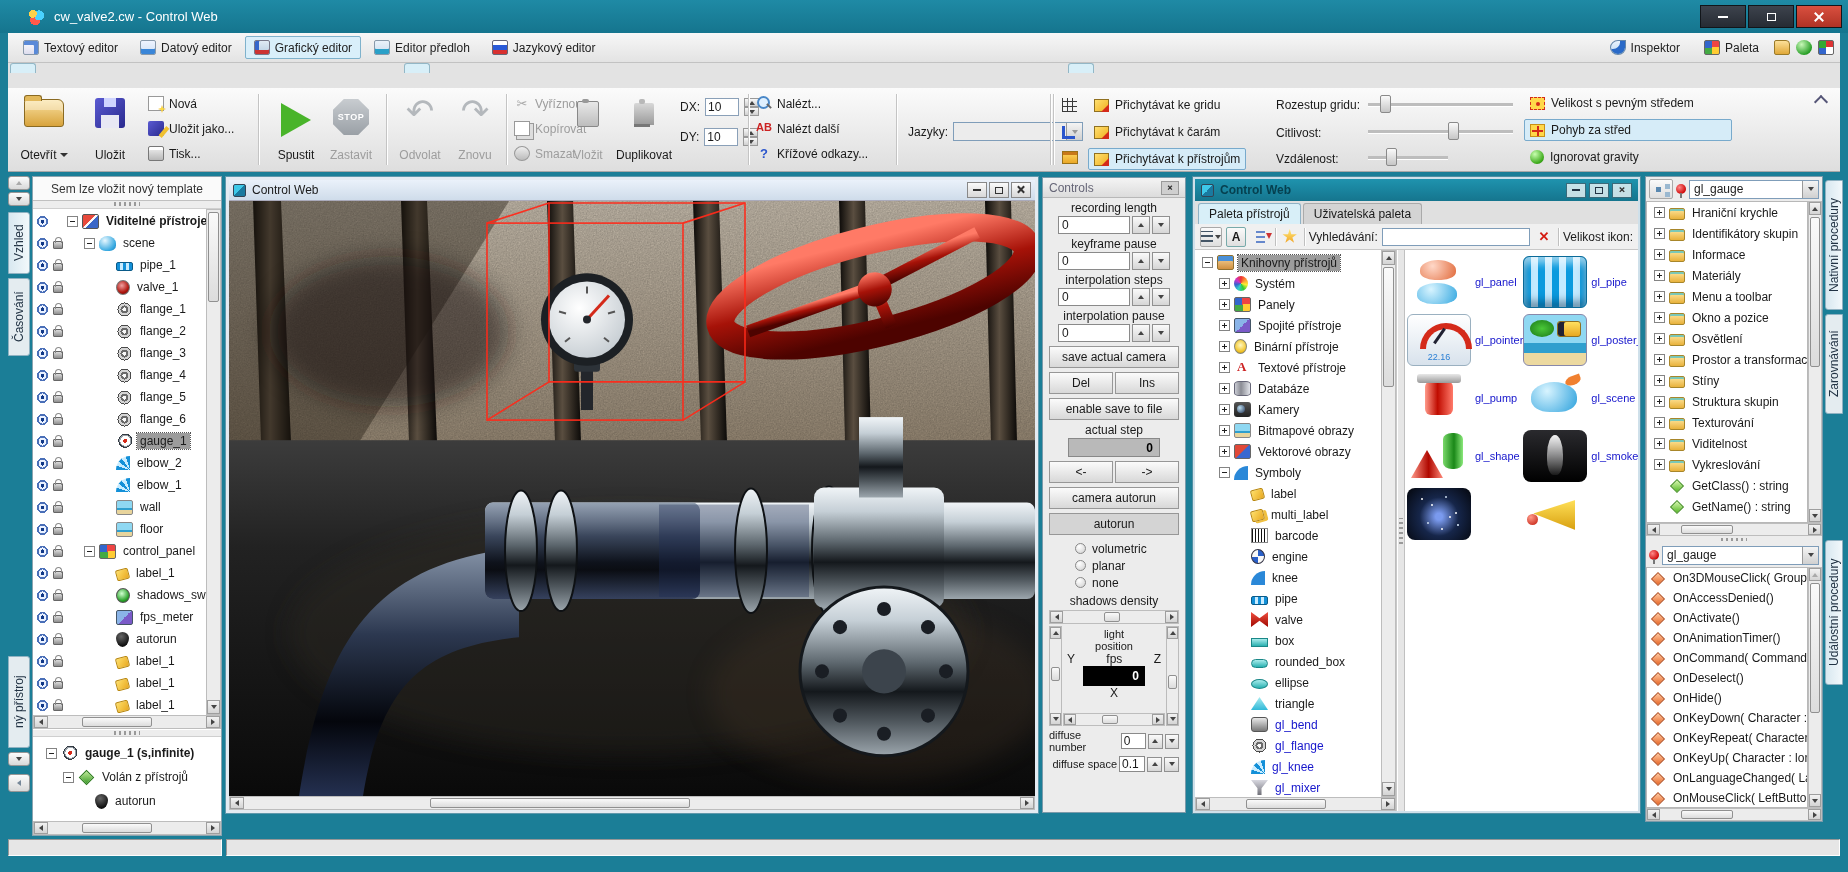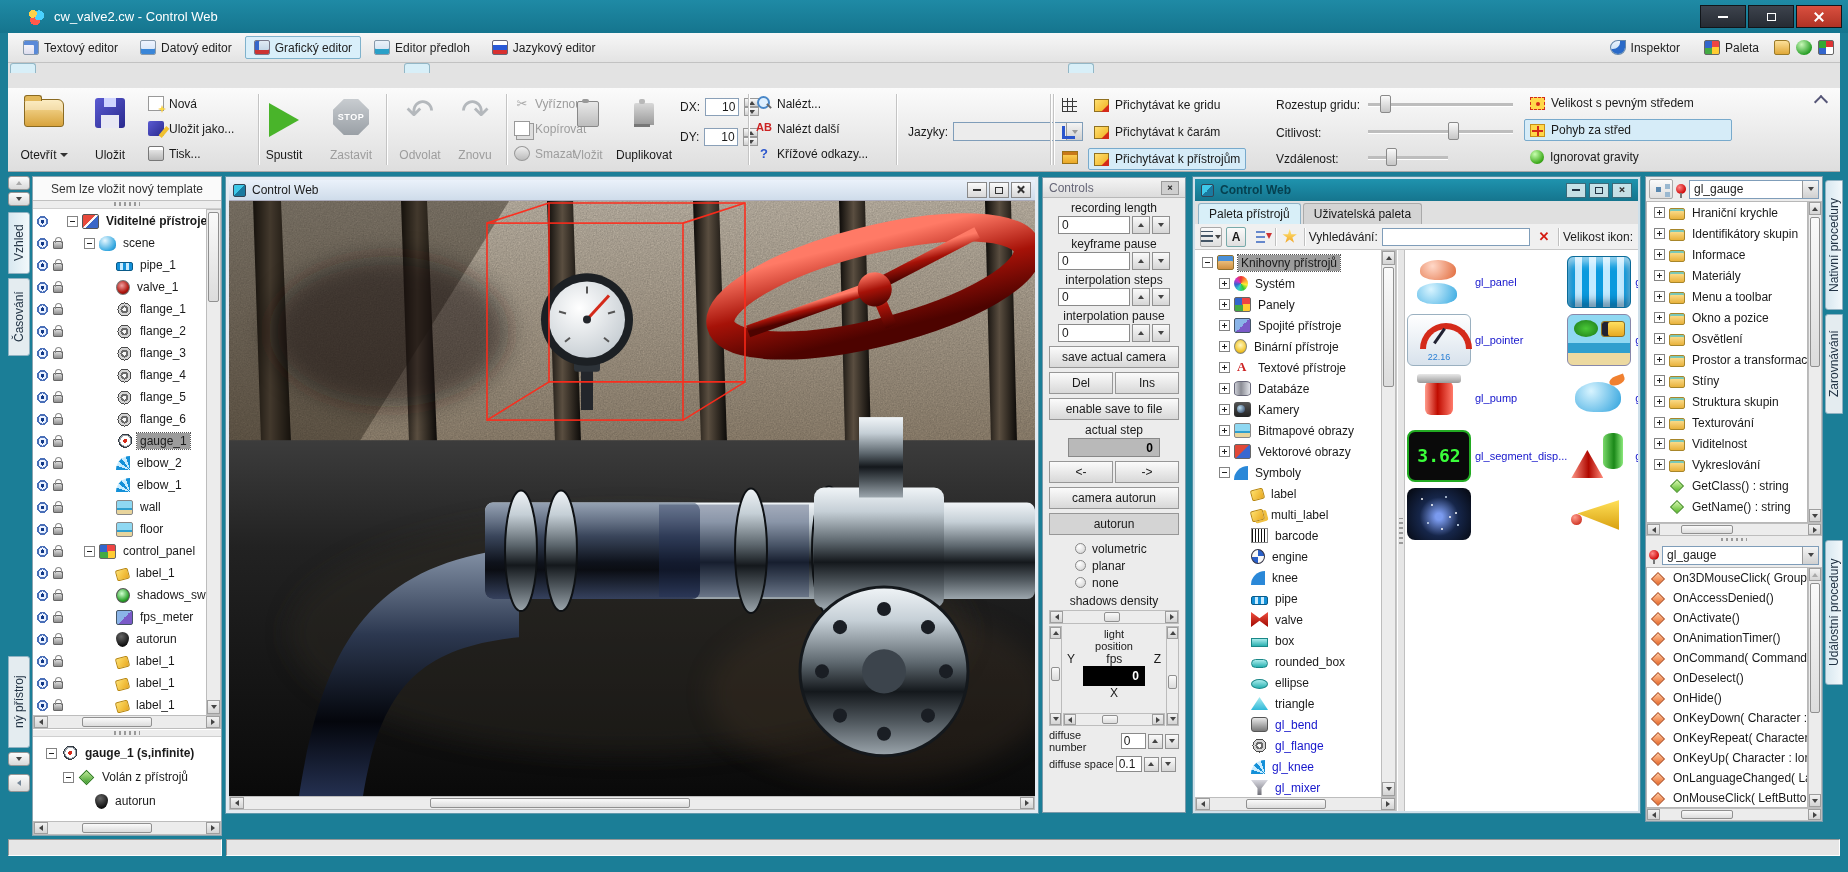--- a/index.html
+++ b/index.html
@@ -73,21 +73,21 @@
   .bi-play{width:0;height:0;margin-top:12px;border-left:30px solid #49b42a;border-top:17px solid transparent;border-bottom:17px solid transparent}
   .bi-stop{width:36px;height:36px;margin-top:8px;background:linear-gradient(#c8ccd0,#9aa0a6);clip-path:polygon(30% 0,70% 0,100% 30%,100% 70%,70% 100%,30% 100%,0 70%,0 30%);display:flex;align-items:center;justify-content:center;color:#fff;font-weight:bold;font-size:9px;letter-spacing:.5px}
   .bi-arrow{font-size:34px;line-height:40px;color:#b4b8bc;font-family:"DejaVu Sans",sans-serif}
   .spin{display:inline-flex;flex-direction:column;width:15px;height:18px}
   .spin span{flex:1;background:linear-gradient(#f8f8f8,#d0d0d0);border:1px solid #999;display:flex;align-items:center;justify-content:center}
   .arr{width:0;height:0;border:3px solid transparent;display:inline-block}
   .arr-u{border-bottom:4px solid #444;border-top:none}
   .arr-d{border-top:4px solid #444;border-bottom:none}
   .arr-l{border-right:4px solid #444;border-left:none}
   .arr-r{border-left:4px solid #444;border-right:none}
-  .numin{height:18px;border:1px solid #8aa0b8;background:#fff;padding:0 16px;display:inline-flex;align-items:center;width:34px}
+  .numin{height:18px;border:1px solid #8aa0b8;background:#fff;padding:0 2px;display:inline-flex;align-items:center;width:34px}
   .si-grid{background:repeating-linear-gradient(90deg,#3a3a3a 0 1px,transparent 1px 5px),repeating-linear-gradient(0deg,#3a3a3a 0 1px,transparent 1px 5px);width:15px;height:14px}
   .si-corner{width:13px;height:13px;border-left:3px solid #2a55cc;border-bottom:3px solid #2a55cc}
   .si-winy{width:16px;height:13px;background:linear-gradient(#ffd860,#eaa828);border:1px solid #9a7218;box-shadow:inset 0 3px 0 #c87818}
   .si-snap{width:15px;height:13px;background:linear-gradient(135deg,#ffe070,#f0b020);border:1px solid #907020}
   .si-snap::before{content:"";position:absolute;right:-1px;bottom:-1px;width:0;height:0;border-left:8px solid transparent;border-bottom:8px solid #d42a1a}
   .si-fixedc{width:15px;height:13px;background:#ffd84a;border:1px dashed #d42a1a}
   .si-fixedc::before{content:"";position:absolute;left:5px;top:4px;width:4px;height:4px;border-radius:50%;background:#d42a1a}
   .si-movec{width:15px;height:13px;background:#ffd84a;border:1px solid #c89018}
   .si-movec::before{content:"";position:absolute;left:1px;top:5px;width:11px;height:2px;background:#d42a1a}
   .si-movec::after{content:"";position:absolute;left:6px;top:1px;width:2px;height:10px;background:#d42a1a}
@@ -185,21 +185,21 @@
   .cinput{width:72px;height:18px;background:#fff;border:1px solid #8a8a8a;padding:1px 3px;text-align:left}
   .cspin{width:18px;height:18px;background:linear-gradient(#fafafa,#d6d6d6);border:1px solid #909090;display:flex;align-items:center;justify-content:center}
   .cbtn{height:22px;margin-top:4px;background:linear-gradient(#fbfbfb,#d8d8d8);border:1px solid #979797;border-radius:0;display:flex;align-items:center;justify-content:center}
   .cradio{display:flex;align-items:center;gap:6px;padding-left:26px;height:17px}
   .rdot{width:11px;height:11px;border-radius:50%;background:radial-gradient(circle at 35% 30%,#fff,#cfcfcf);border:1px solid #888}
   .lpbox{margin-top:2px;height:100px;display:flex;gap:1px}
   .lpv{width:13px;position:relative;background:#ececec;border:1px solid #bbb}
   .lpc{flex:1;display:flex;flex-direction:column;align-items:center;position:relative}
   .fpsbox{width:62px;height:20px;background:#000;color:#fff;font-weight:bold;display:flex;align-items:center;justify-content:flex-end;padding:0 6px}
   .stepbox{width:92px;height:19px;margin:1px auto 0;background:#b9b9b9;border:1px solid #888;color:#000;font-weight:bold;display:flex;align-items:center;justify-content:flex-end;padding:0 6px}
-  .drow{display:flex;align-items:center;gap:2px;margin-top:3px;}
+  .drow{display:flex;align-items:center;gap:2px;margin-top:3px;justify-content:flex-end}
   .dinput{width:26px;height:16px;background:#fff;border:1px solid #8a8a8a;padding:0 2px}
   .dspin{width:15px;height:15px;background:linear-gradient(#fafafa,#d6d6d6);border:1px solid #909090;display:flex;align-items:center;justify-content:center}
   
   .pwin{position:absolute;left:1193px;top:177px;width:447px;height:636px;background:#ececec;border:2px solid #cfe0ea;box-shadow:0 0 0 1px #4e8ea2;display:flex;flex-direction:column}
   .ptitle{height:22px;background:linear-gradient(#1f93ae,#15758e);display:flex;align-items:center;padding:0 6px;color:#06404f;font-weight:bold}
   .pwbtn{width:20px;height:15px;margin-left:3px;background:rgba(255,255,255,.75);border:1px solid #3a6a7a;display:flex;align-items:center;justify-content:center}
   .pwbtn .g-min{background:#234;width:8px}
   .pwbtn .g-max{border-color:#234;width:8px;height:7px}
   .ptabs{height:23px;background:#e0e0e0;display:flex;align-items:flex-end;padding-left:3px;gap:2px}
   .ptab{padding:3px 10px;border:1px solid #aaa;border-bottom:none;border-radius:3px 3px 0 0;background:#d4d4d4}
@@ -358,21 +358,21 @@
       </div>
     <div class="smrow" style="left:140px;top:33px">
         <span class="si si-saveas"></span>
         <span>Uložit jako...</span>
       </div>
     <div class="smrow" style="left:140px;top:58px">
         <span class="si si-print"></span>
         <span>Tisk...</span>
       </div>
     <div class="rsep" style="left:250px"></div>
-    <div class="bigbtn" style="left:248px;width:56px">
+    <div class="bigbtn" style="left:260px;width:56px">
       <span class="bi-play"></span>
       <span class="biglabel">Spustit</span>
     </div>
     <div class="bigbtn" style="left:314px;width:58px">
       <span class="bi-stop">STOP</span>
       <span class="biglabel dis-label">Zastavit</span>
     </div>
     <div class="rsep" style="left:378px"></div>
     <div class="bigbtn" style="left:384px;width:56px">
       <span class="bi-arrow">↶</span>
@@ -1331,30 +1331,30 @@
             </span>
             <span class="plabel">gl_pump</span>
           </div>
           <div class="pcell">
             <span class="art art-scene">
               <span class="art-text"></span>
             </span>
             <span class="plabel">gl_scene</span>
           </div>
           <div class="pcell">
-            <span class="art art-segment">
-              <span class="art-text">3.62</span>
-            </span>
-            <span class="plabel">gl_segment_disp...</span>
-          </div>
-          <div class="pcell">
             <span class="art art-shape">
               <span class="art-text"></span>
             </span>
             <span class="plabel">gl_shape</span>
+          </div>
+          <div class="pcell">
+            <span class="art art-smoke">
+              <span class="art-text"></span>
+            </span>
+            <span class="plabel">gl_smoke</span>
           </div>
           <div class="pcell">
             <span class="art art-space">
               <span class="art-text"></span>
             </span>
             <span class="plabel"></span>
           </div>
           <div class="pcell">
             <span class="art art-horn">
               <span class="art-text"></span>

